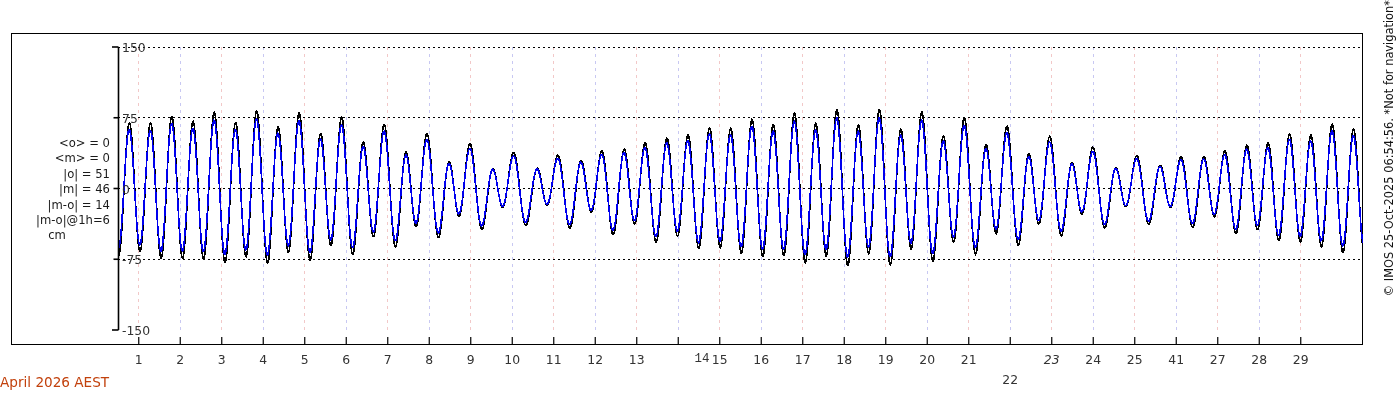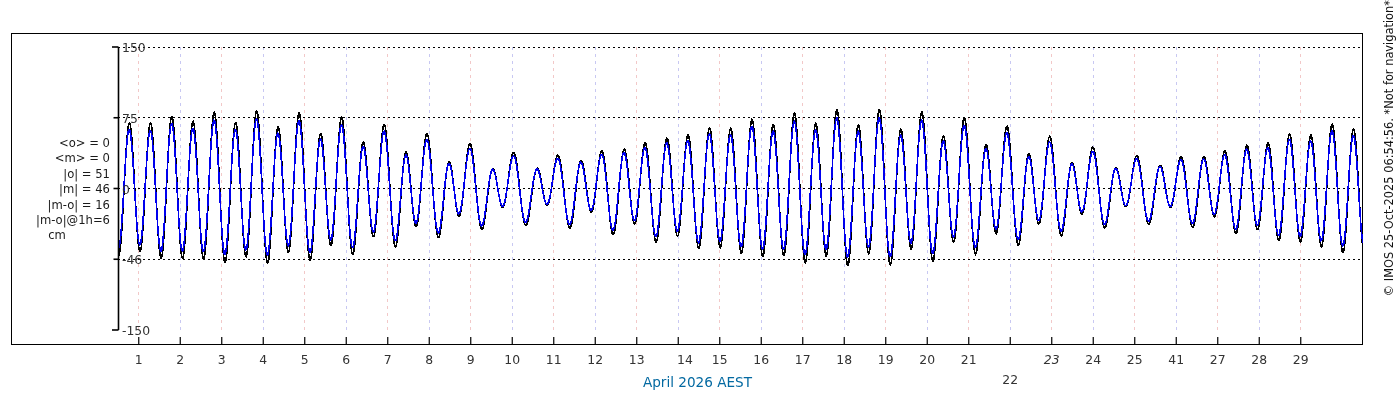--- a/index.html
+++ b/index.html
@@ -77,24 +77,22 @@
     color: #333333;
     white-space: nowrap;
     transform: translateX(-50%);
     top: 352px;
   }
   #xaxis-title {
     position: absolute;
     top: 374px;
     left: 0;
     width: 1363px;
-    text-align: center;
     font-size: 13.6px;
-    color: #0369a1;
-    padding-left: 16px;
+    color: #c2410c;
   }
   #copyright {
     position: absolute;
     right: 2px;
     top: 0;
     height: 400px;
     width: 20px;
     font-size: 11.4px;
     color: #111111;
     white-space: nowrap;
@@ -113,21 +111,21 @@
 <div id="figure">
 
 
   <div id="plot-frame"></div>
 
   <div id="stats-block">
     <div>&lt;o&gt; = 0</div>
     <div>&lt;m&gt; = 0</div>
     <div>|o| = 51</div>
     <div>|m| = 46</div>
-    <div>|m-o| = 16</div>
+    <div>|m-o| = 14</div>
     <div>|m-o|@1h=6</div>
     <div class="stat-unit">cm</div>
   </div>
 
   <div id="plot-area">
     <svg id="plot-svg" width="1245" height="283" viewBox="0 0 1245 283" shape-rendering="crispEdges" preserveAspectRatio="none">
       <g id="vgrid">
           <line x1="20.75" x2="20.75" y1="0" y2="283" stroke="#f2c8c8" stroke-width="1" stroke-dasharray="3,4"></line>
           <line x1="62.25" x2="62.25" y1="0" y2="283" stroke="#c8c8f2" stroke-width="1" stroke-dasharray="3,4"></line>
           <line x1="103.75" x2="103.75" y1="0" y2="283" stroke="#f2c8c8" stroke-width="1" stroke-dasharray="3,4"></line>
@@ -178,38 +176,38 @@
       <path d="M 8.5 148.5 L 3.5 148.5" stroke="#000000" stroke-width="1.6" fill="none"></path>
       <path d="M 8.5 219.25 L 3.5 219.25" stroke="#000000" stroke-width="1.6" fill="none"></path>
       <path d="M 8.5 290 L 2 290" stroke="#000000" stroke-width="1.6" fill="none"></path>
     </svg>
   </div>
 
   <div id="ytick-labels">
       <div class="ytick-label" style="top: 47px; left: 122px;">150</div>
       <div class="ytick-label" style="top: 117.75px; left: 122px;">75</div>
       <div class="ytick-label" style="top: 188.5px; left: 122px;">0</div>
-      <div class="ytick-label" style="top: 259.25px; left: 122px;">-46</div>
+      <div class="ytick-label" style="top: 259.25px; left: 122px;">-75</div>
       <div class="ytick-label" style="top: 330px; left: 122px;">-150</div>
     </div>
   <div id="xtick-labels">
       <div class="xtick-label" style="left: 138.75px;">1</div>
       <div class="xtick-label" style="left: 180.25px;">2</div>
       <div class="xtick-label" style="left: 221.75px;">3</div>
       <div class="xtick-label" style="left: 263.25px;">4</div>
       <div class="xtick-label" style="left: 304.75px;">5</div>
       <div class="xtick-label" style="left: 346.25px;">6</div>
       <div class="xtick-label" style="left: 387.75px;">7</div>
       <div class="xtick-label" style="left: 429.25px;">8</div>
       <div class="xtick-label" style="left: 470.75px;">9</div>
       <div class="xtick-label" style="left: 512.25px;">10</div>
       <div class="xtick-label" style="left: 553.75px;">11</div>
       <div class="xtick-label" style="left: 595.25px;">12</div>
       <div class="xtick-label" style="left: 636.75px;">13</div>
-      <div class="xtick-label" style="left: 685px;">14</div>
+      <div class="xtick-label" style="left: 702px; font-family: Liberation Mono, monospace;">14</div>
       <div class="xtick-label" style="left: 719.75px;">15</div>
       <div class="xtick-label" style="left: 761.25px;">16</div>
       <div class="xtick-label" style="left: 802.75px;">17</div>
       <div class="xtick-label" style="left: 844.25px;">18</div>
       <div class="xtick-label" style="left: 885.75px;">19</div>
       <div class="xtick-label" style="left: 927.25px;">20</div>
       <div class="xtick-label" style="left: 968.75px;">21</div>
       <div class="xtick-label" style="left: 1010.25px; margin-top: 20px;">22</div>
       <div class="xtick-label" style="left: 1051.75px; font-style: italic;">23</div>
       <div class="xtick-label" style="left: 1093.25px;">24</div>

